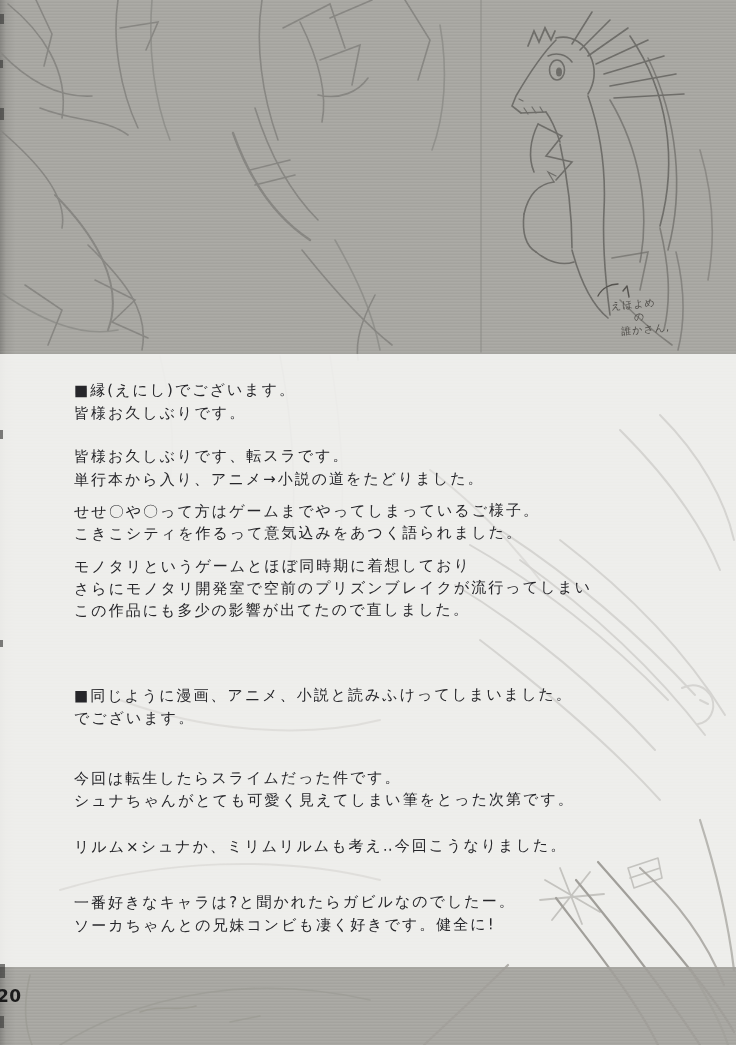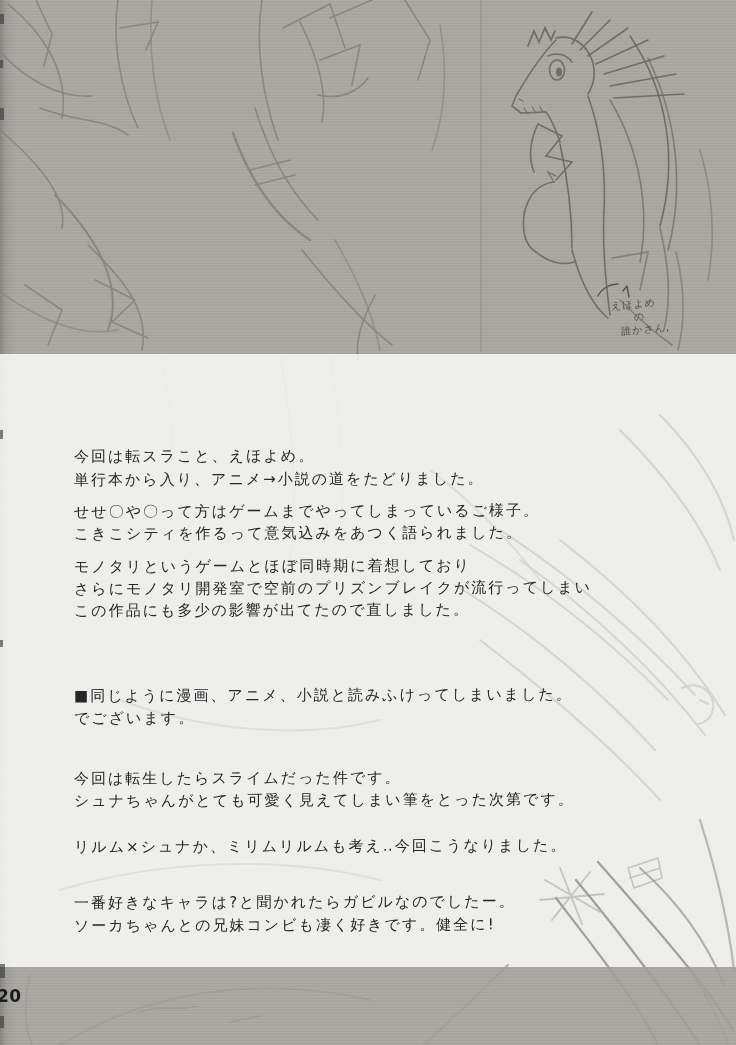--- a/index.html
+++ b/index.html
@@ -169,21 +169,23 @@
       <path d="M 690,968 C 705,995 720,1020 728,1045" opacity="0.7"></path>
     </g>
     <g stroke="#98978f" stroke-width="1.6">
       <path d="M 60,1045 C 150,990 260,975 370,1000" opacity="0.55"></path>
       <path d="M 140,1012 C 160,1004 178,1012 196,1006" opacity="0.7"></path>
       <path d="M 230,1022 L 260,1016" opacity="0.6"></path>
       <path d="M 30,975 C 24,1000 24,1025 32,1045" opacity="0.6"></path>
     </g>
   </svg>
 
-  <div class="line" style="top:446px">今回は転スラこと、えほよめ。</div>
+  <div class="line" style="top:380px">■縁(えにし)でございます。</div>
+  <div class="line" style="top:403px">皆様お久しぶりです。</div>
+  <div class="line" style="top:446px">皆様お久しぶりです、転スラです。</div>
   <div class="line" style="top:469px">単行本から入り、アニメ→小説の道をたどりました。</div>
   <div class="line" style="top:501px">せせ〇や〇って方はゲームまでやってしまっているご様子。</div>
   <div class="line" style="top:523px">こきこシティを作るって意気込みをあつく語られました。</div>
   <div class="line" style="top:556px">モノタリというゲームとほぼ同時期に着想しており</div>
   <div class="line" style="top:578px">さらにモノタリ開発室で空前のプリズンブレイクが流行ってしまい</div>
   <div class="line" style="top:600px">この作品にも多少の影響が出てたので直しました。</div>
   <div class="line" style="top:685px">■同じように漫画、アニメ、小説と読みふけってしまいました。</div>
   <div class="line" style="top:708px">でございます。</div>
   <div class="line" style="top:768px">今回は転生したらスライムだった件です。</div>
   <div class="line" style="top:790px">シュナちゃんがとても可愛く見えてしまい筆をとった次第です。</div>

